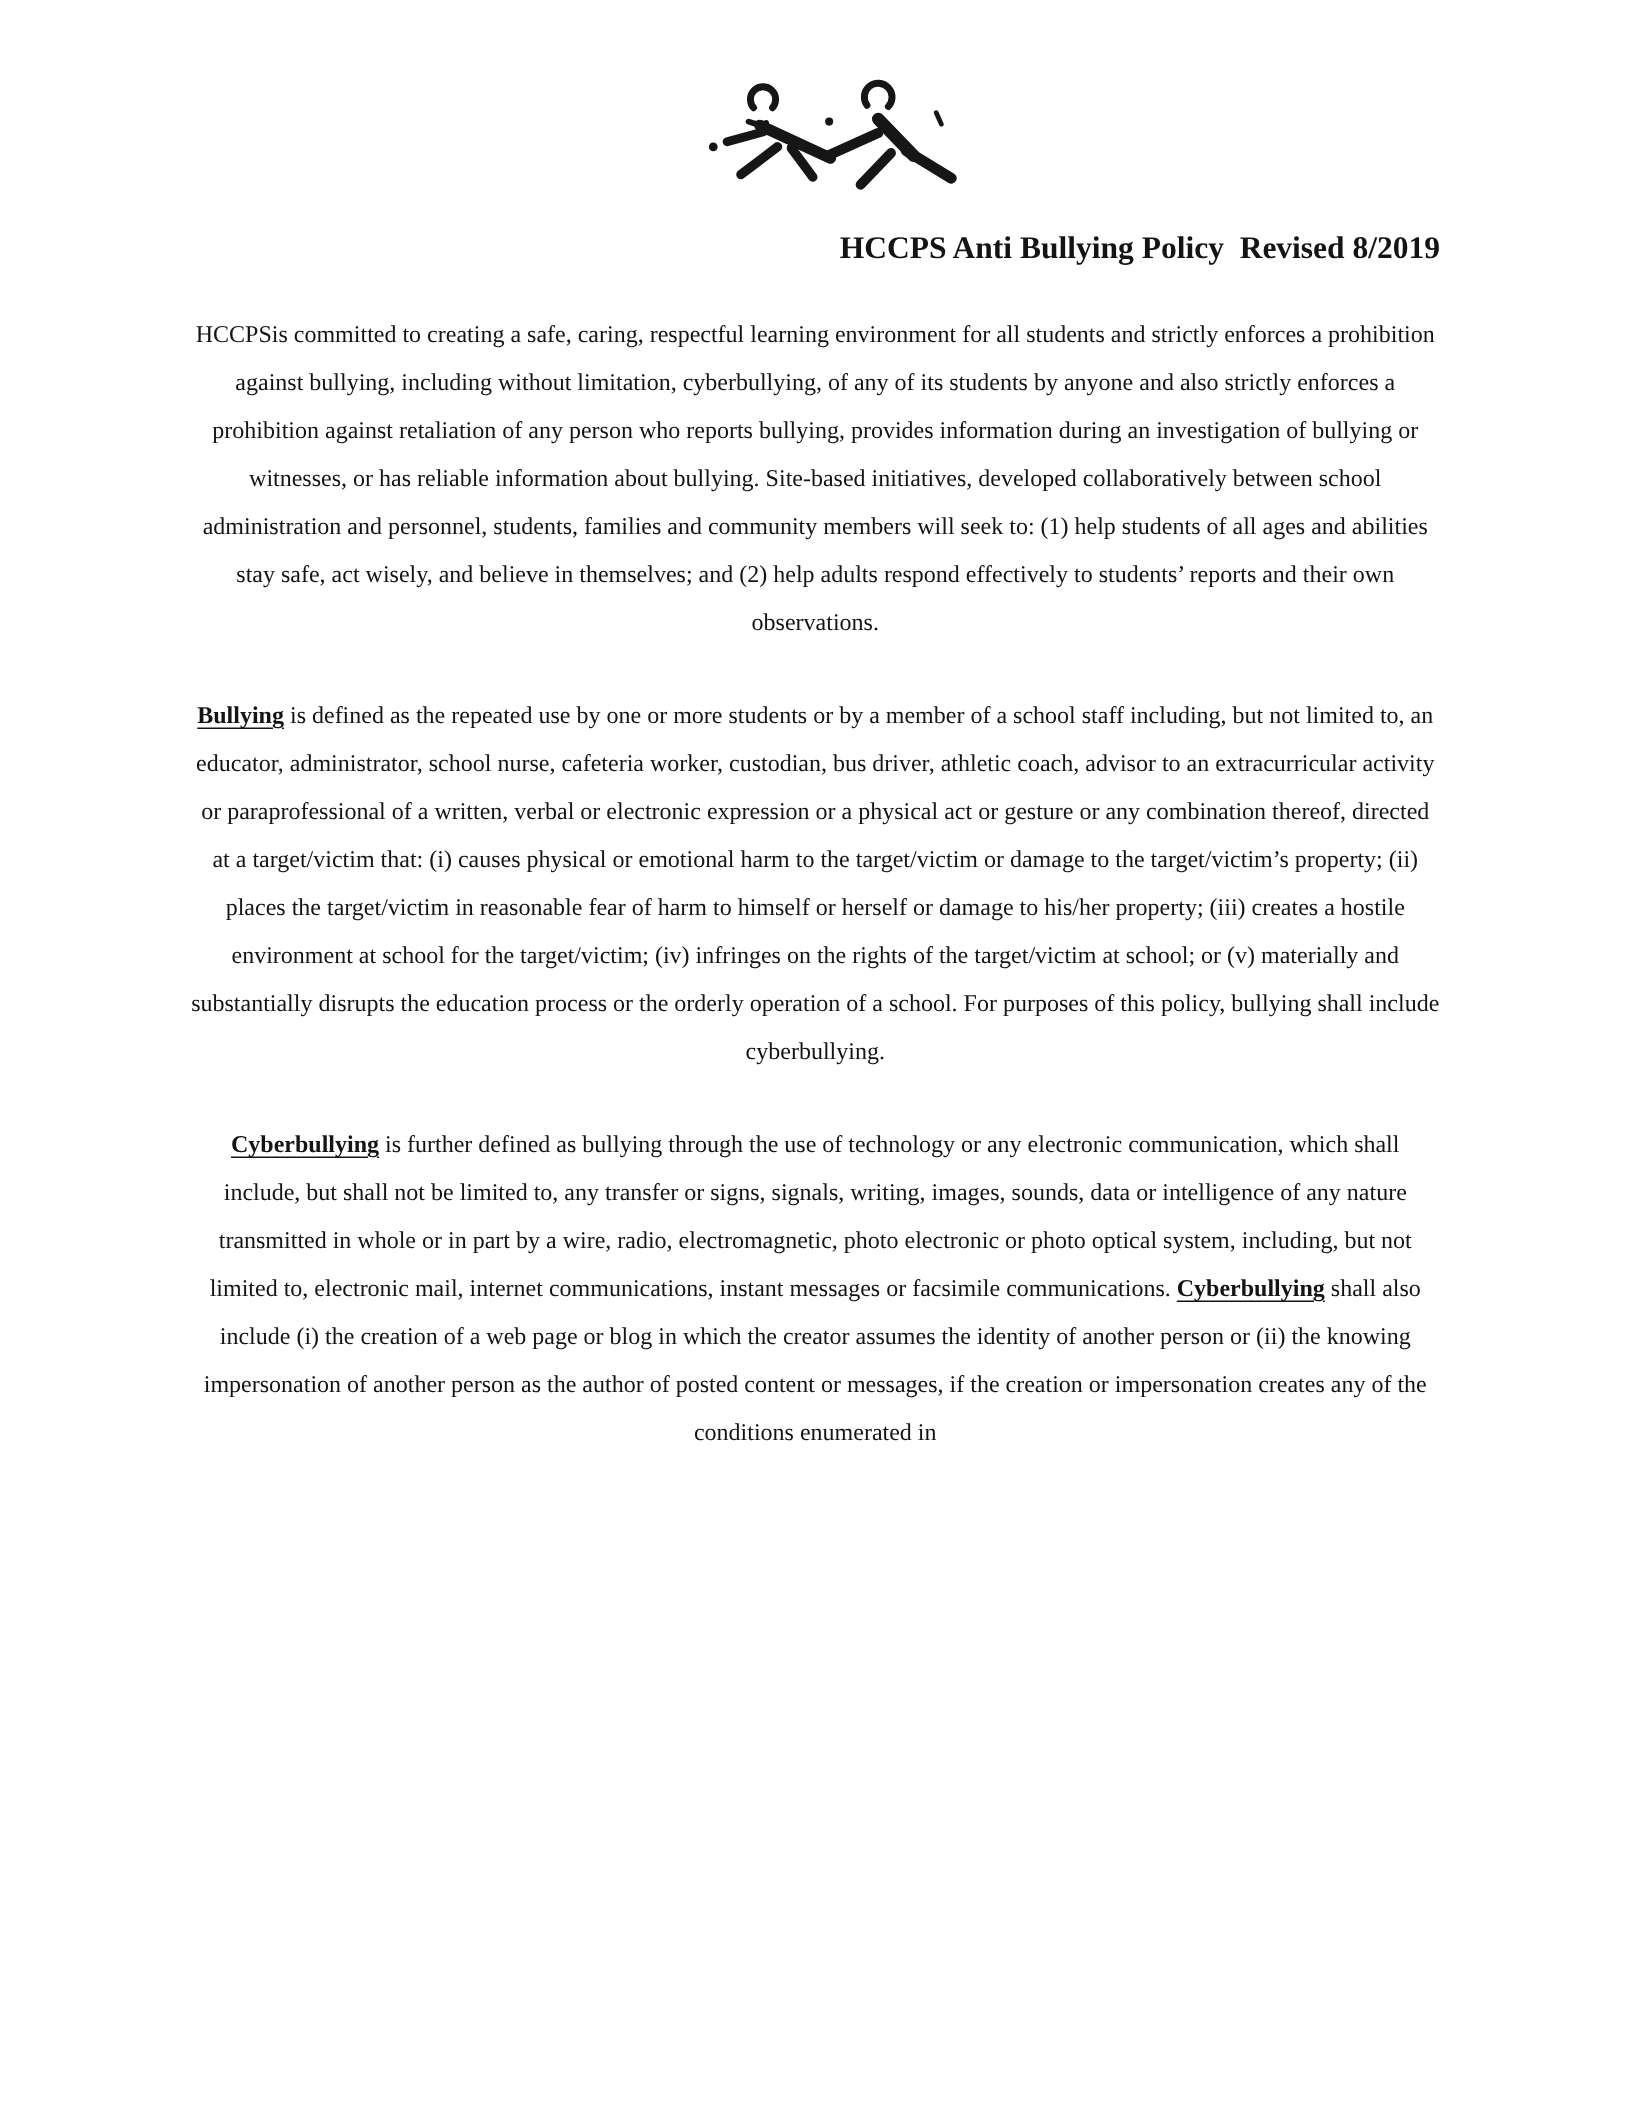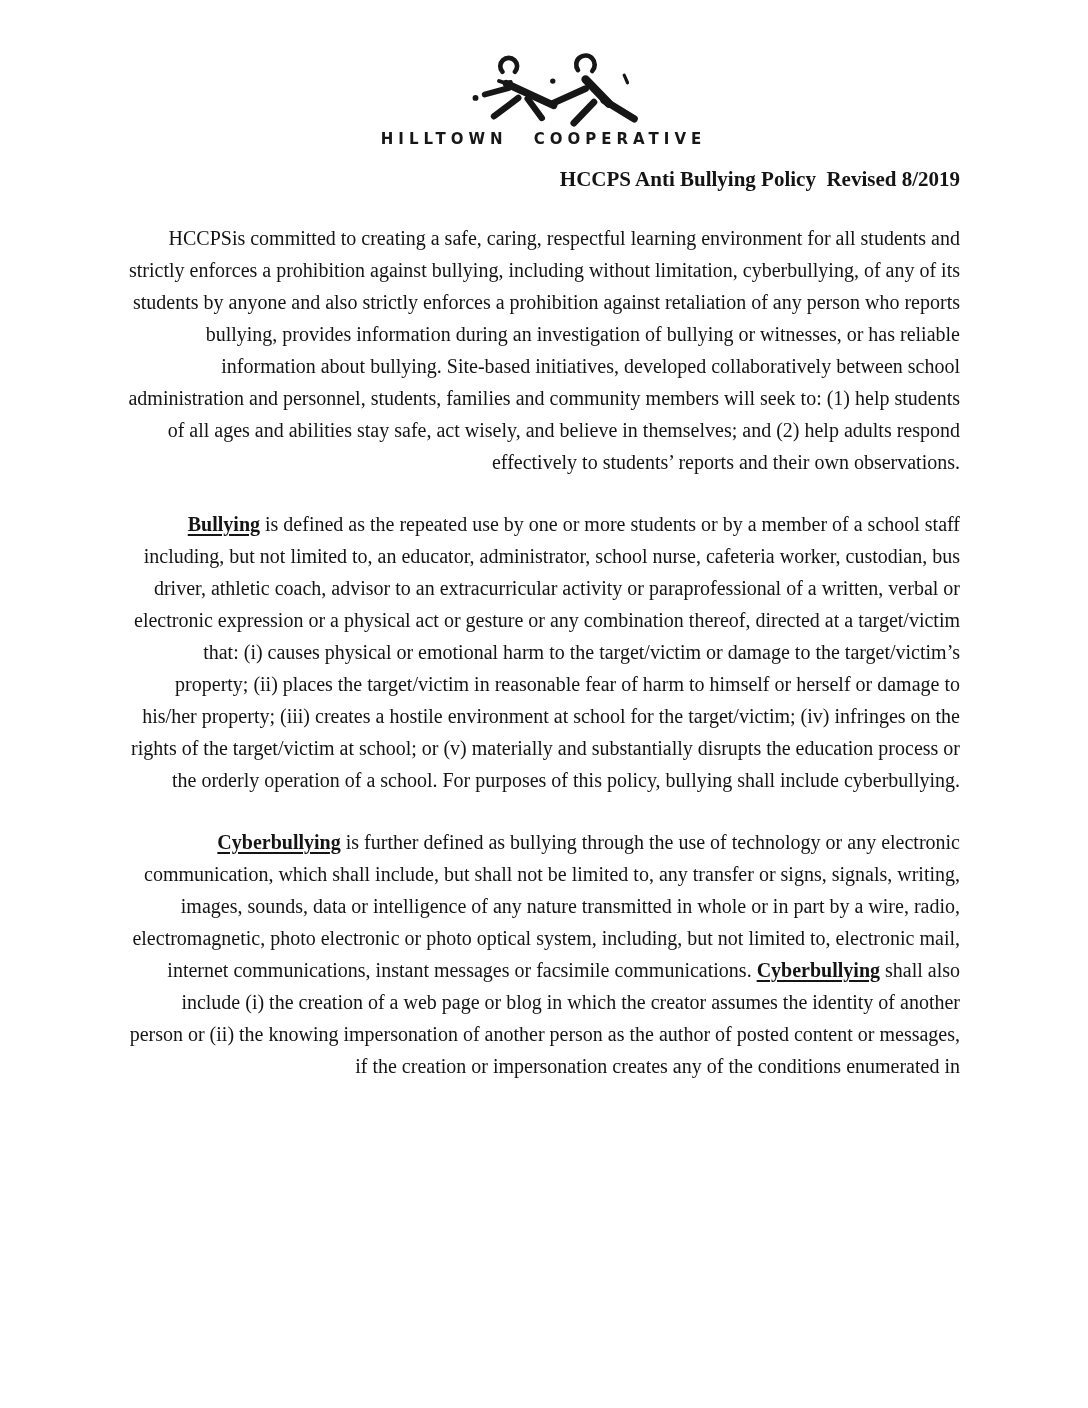--- a/index.html
+++ b/index.html
@@ -38,23 +38,23 @@
   h1.doc-title {
     margin: 18px 0 0 0;
     font-size: 21px;
     line-height: 26px;
     font-weight: bold;
     white-space: pre-wrap;
     text-align: right;
   }
   p.body-para {
     margin: 30px 0 0 0;
-    font-size: 20px;
+    font-size: 16px;
     line-height: 32px;
-    text-align: right;
+    text-align: center;
   }
   h2.section-heading {
     margin: 32px 0 0 38px;
     font-size: 21px;
     line-height: 26px;
     font-weight: bold;
   }
   .term {
     font-weight: bold;
     text-decoration: underline;
@@ -94,21 +94,20 @@
           <path d="M151 35 L179 64" stroke-width="10"></path>
 
           <path d="M151 46 L111 64" stroke-width="8"></path>
 
           <path d="M137 87 L161 62" stroke-width="8"></path>
 
           <path d="M173 60 L209 82" stroke-width="8.5"></path>
         </g>
       </svg>
     </div>
-    <div class="logo-name1">HILLTOWN COOPERATIVE</div>
   </header>
 
   <h1 class="doc-title">HCCPS Anti Bullying Policy  Revised 8/2019</h1>
 
   <p class="body-para">HCCPSis committed to creating a safe, caring, respectful learning environment for all students and strictly enforces a prohibition against bullying, including without limitation, cyberbullying, of any of its students by anyone and also strictly enforces a prohibition against retaliation of any person who reports bullying, provides information during an investigation of bullying or witnesses, or has reliable information about bullying. Site-based initiatives, developed collaboratively between school administration and personnel, students, families and community members will seek to: (1) help students of all ages and abilities stay safe, act wisely, and believe in themselves; and (2) help adults respond effectively to students’ reports and their own observations.</p>
 
 
   <p class="body-para"><span class="term">Bullying</span><span> is defined as the repeated use by one or more students or by a member of a school staff including, but not limited to, an educator, administrator, school nurse, cafeteria worker, custodian, bus driver, athletic coach, advisor to an extracurricular activity or paraprofessional of a written, verbal or electronic expression or a physical act or gesture or any combination thereof, directed at a target/victim that: (i) causes physical or emotional harm to the target/victim or damage to the target/victim’s property; (ii) places the target/victim in reasonable fear of harm to himself or herself or damage to his/her property; (iii) creates a hostile environment at school for the target/victim; (iv) infringes on the rights of the target/victim at school; or (v) materially and substantially disrupts the education process or the orderly operation of a school. For purposes of this policy, bullying shall include cyberbullying.</span></p>
 
   <p class="body-para"><span class="term">Cyberbullying</span><span> is further defined as bullying through the use of technology or any electronic communication, which shall include, but shall not be limited to, any transfer or signs, signals, writing, images, sounds, data or intelligence of any nature transmitted in whole or in part by a wire, radio, electromagnetic, photo electronic or photo optical system, including, but not limited to, electronic mail, internet communications, instant messages or facsimile communications. </span><span class="term">Cyberbullying</span><span> shall also include (i) the creation of a web page or blog in which the creator assumes the identity of another person or (ii) the knowing impersonation of another person as the author of posted content or messages, if the creation or impersonation creates any of the conditions enumerated in</span></p>

